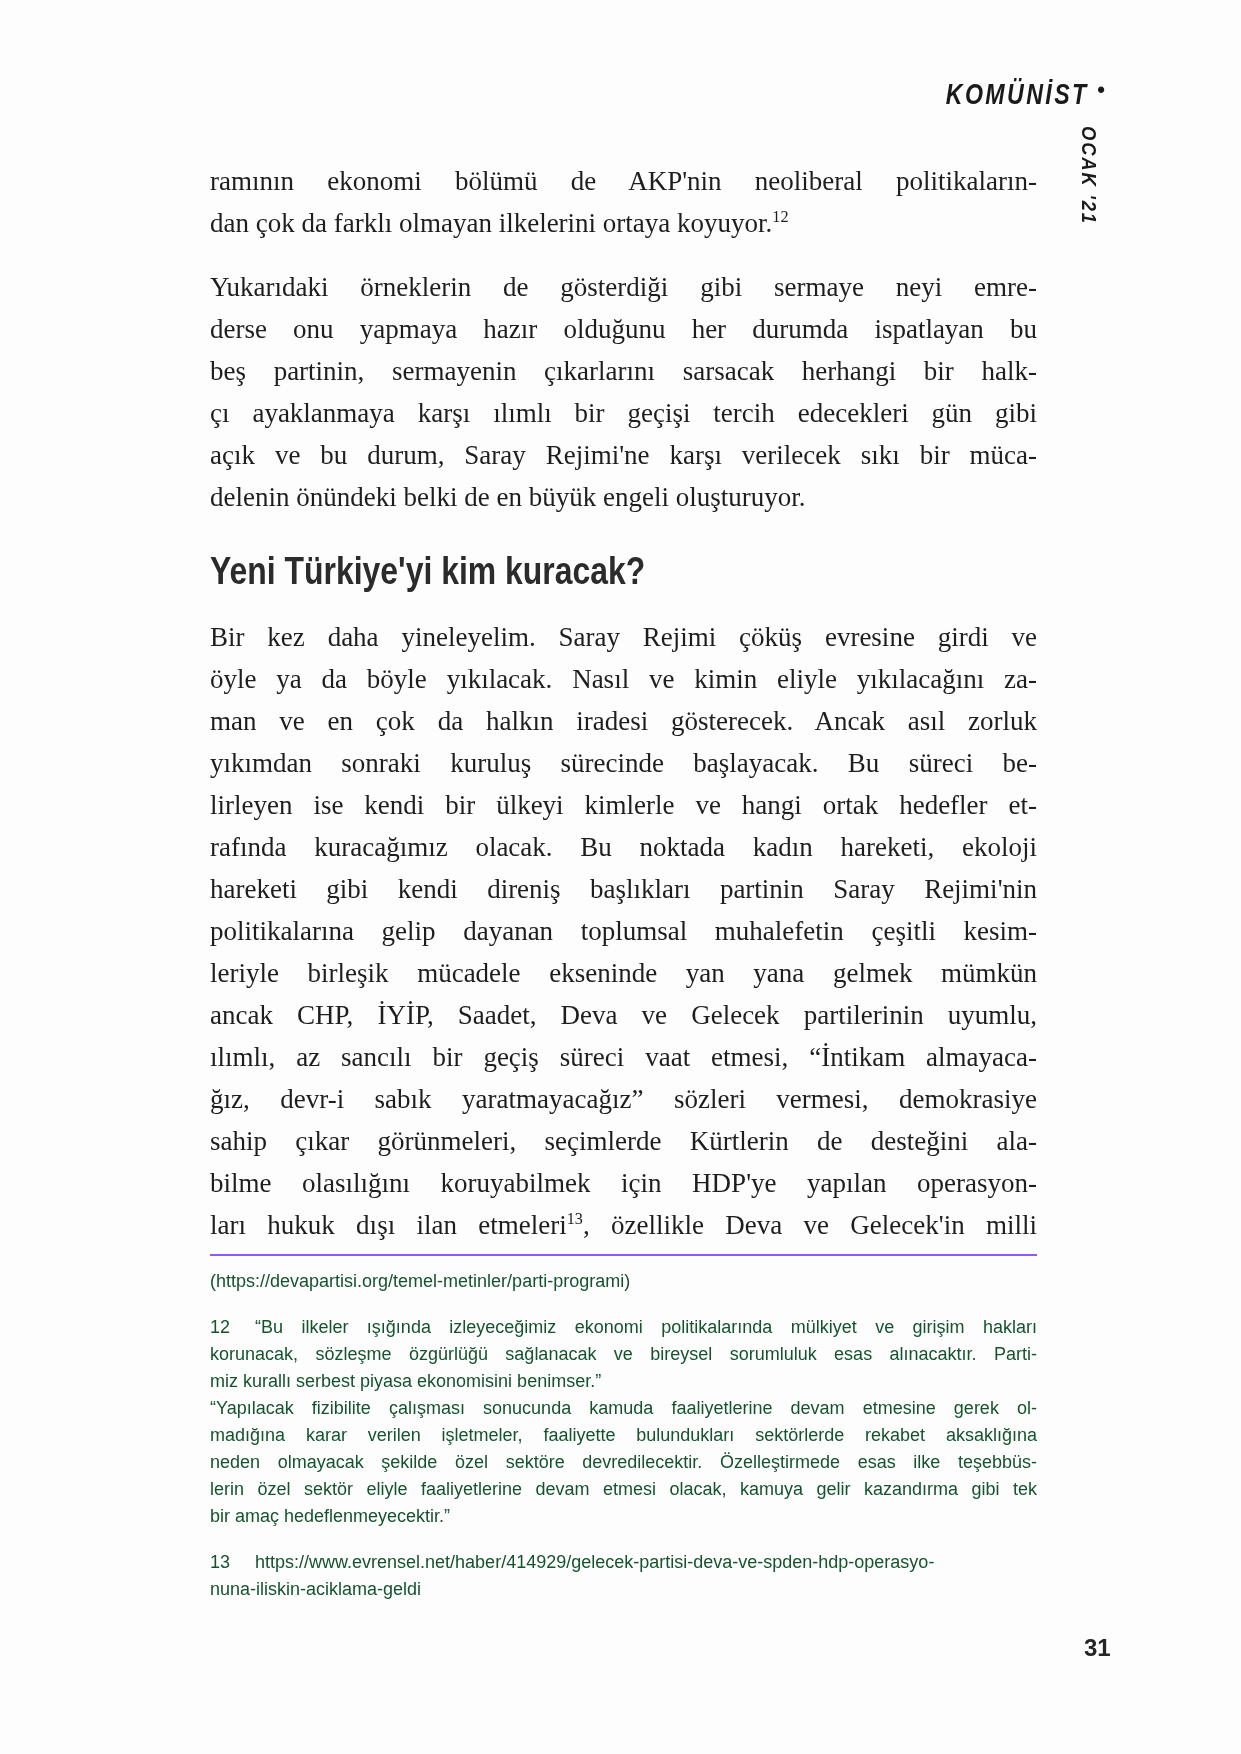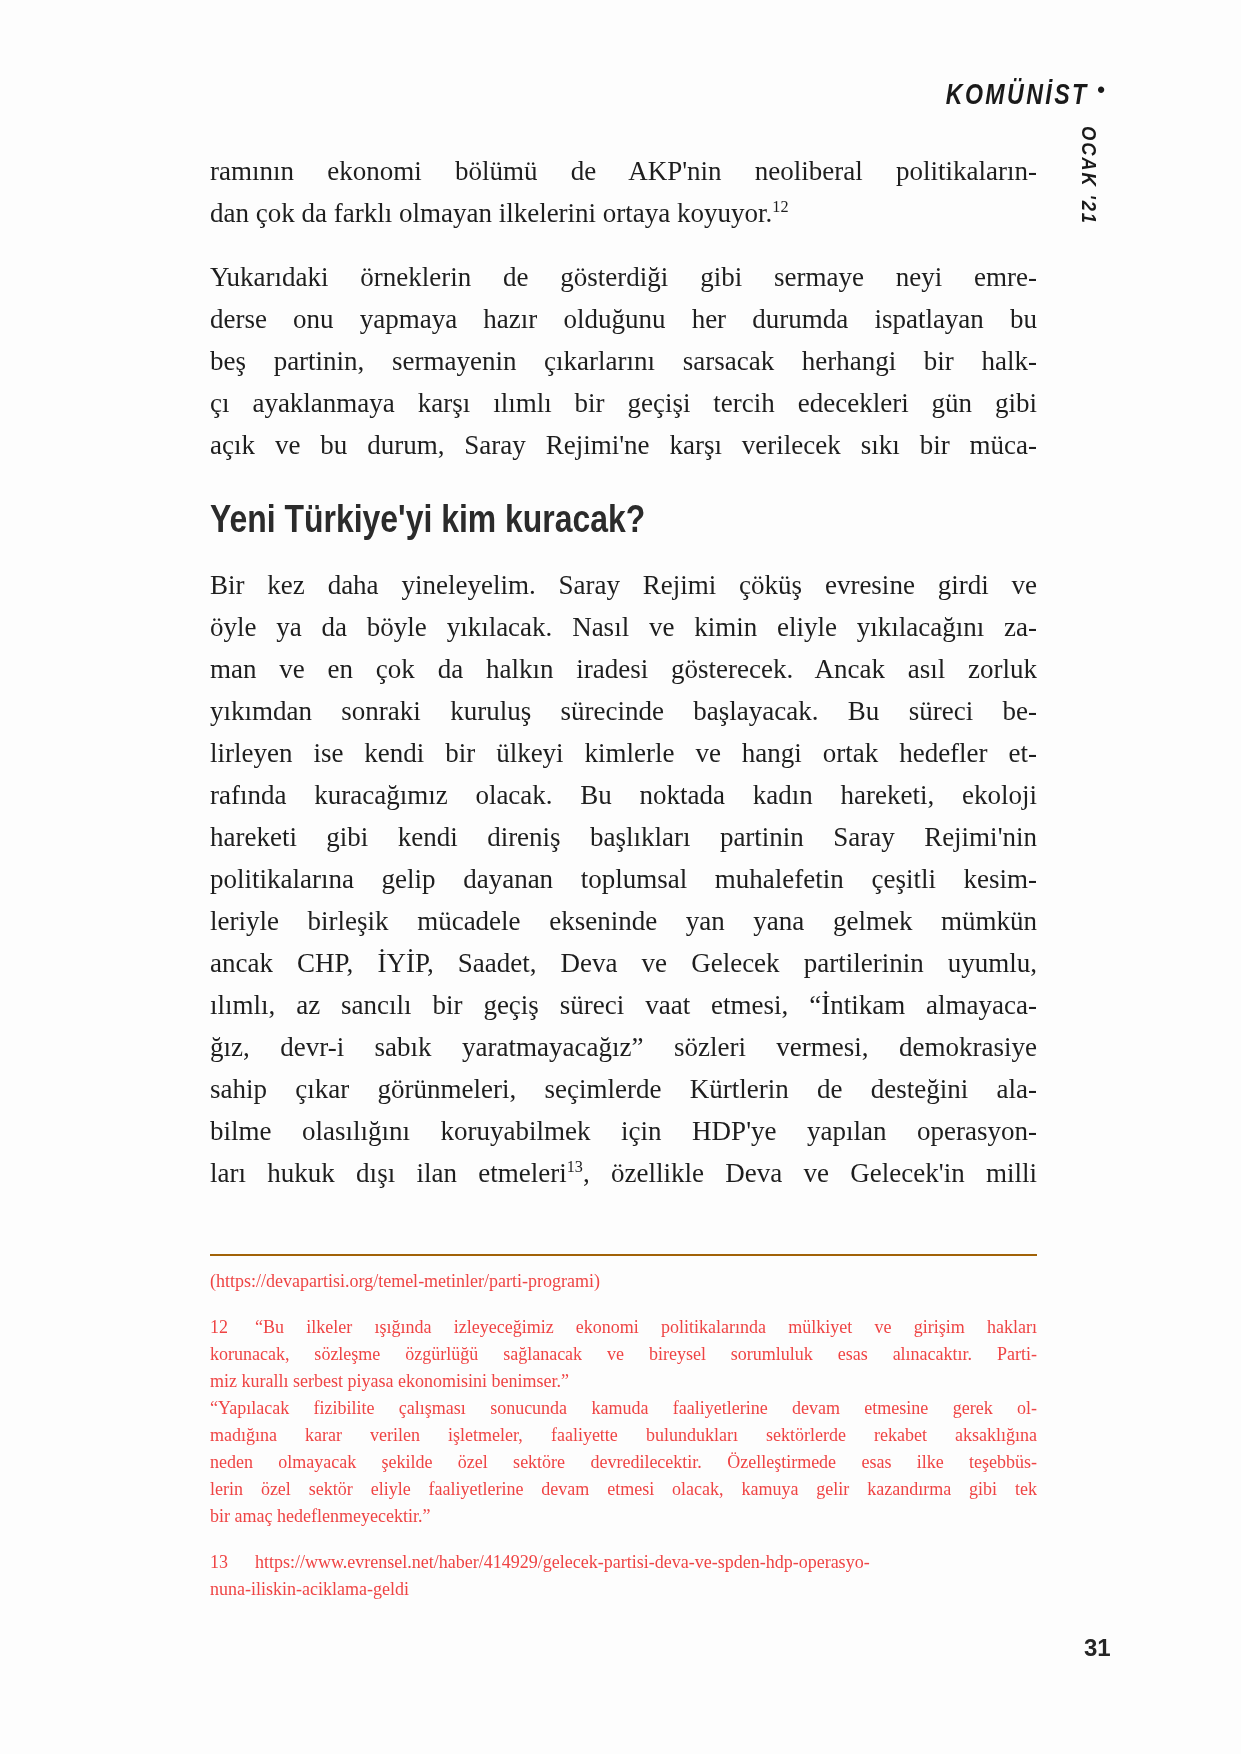--- a/index.html
+++ b/index.html
@@ -52,21 +52,21 @@
     color: #1a1a1a;
     transform: scaleY(0.92);
     transform-origin: top left;
     white-space: nowrap;
   }
 
   
   .body-col {
     position: absolute;
     left: 210px;
-    top: 150px;
+    top: 160px;
     width: 827px;
     font-family: "Liberation Serif", "DejaVu Serif", serif;
     font-size: 27px;
     line-height: 42px;
     color: #1e1e1e;
   }
   .para + .para { margin-top: 22px; }
   .line { text-align: justify; text-align-last: justify; }
   .line.line-last { text-align-last: left; }
   .body-col sup {
@@ -88,26 +88,26 @@
     transform-origin: 0 50%;
     white-space: nowrap;
   }
 
   
   .footnotes {
     position: absolute;
     left: 210px;
     top: 1254px;
     width: 827px;
-    border-top: 2px solid #a16207;
+    border-top: 2px solid #8b5cf6;
     padding-top: 12px;
-    font-family: Liberation Serif, serif;
+    font-family: Liberation Sans, sans-serif;
     font-size: 18px;
     line-height: 27px;
-    color: #ef4444;
+    color: #14532d;
   }
   .fn-item.fn-numbered { margin-top: 19px; }
   .fn-num {
     display: inline-block;
     width: 45px;
   }
 
   
   .page-number {
     position: absolute;
@@ -135,20 +135,21 @@
       <div class="para">
         <div class="line">ramının ekonomi bölümü de AKP'nin neoliberal politikaların-</div>
         <div class="line line-last">dan çok da farklı olmayan ilkelerini ortaya koyuyor.<sup>12</sup></div>
       </div>
       <div class="para">
         <div class="line">Yukarıdaki örneklerin de gösterdiği gibi sermaye neyi emre-</div>
         <div class="line">derse onu yapmaya hazır olduğunu her durumda ispatlayan bu</div>
         <div class="line">beş partinin, sermayenin çıkarlarını sarsacak herhangi bir halk-</div>
         <div class="line">çı ayaklanmaya karşı ılımlı bir geçişi tercih edecekleri gün gibi</div>
         <div class="line">açık ve bu durum, Saray Rejimi'ne karşı verilecek sıkı bir müca-</div>
+        <div class="line line-last">delenin önündeki belki de en büyük engeli oluşturuyor.</div>
       </div>
       <h2 class="heading">Yeni Türkiye'yi kim kuracak?</h2>
       <div class="para">
         <div class="line">Bir kez daha yineleyelim. Saray Rejimi çöküş evresine girdi ve</div>
         <div class="line">öyle ya da böyle yıkılacak. Nasıl ve kimin eliyle yıkılacağını za-</div>
         <div class="line">man ve en çok da halkın iradesi gösterecek. Ancak asıl zorluk</div>
         <div class="line">yıkımdan sonraki kuruluş sürecinde başlayacak. Bu süreci be-</div>
         <div class="line">lirleyen ise kendi bir ülkeyi kimlerle ve hangi ortak hedefler et-</div>
         <div class="line">rafında kuracağımız olacak. Bu noktada kadın hareketi, ekoloji</div>
         <div class="line">hareketi gibi kendi direniş başlıkları partinin Saray Rejimi'nin</div>

